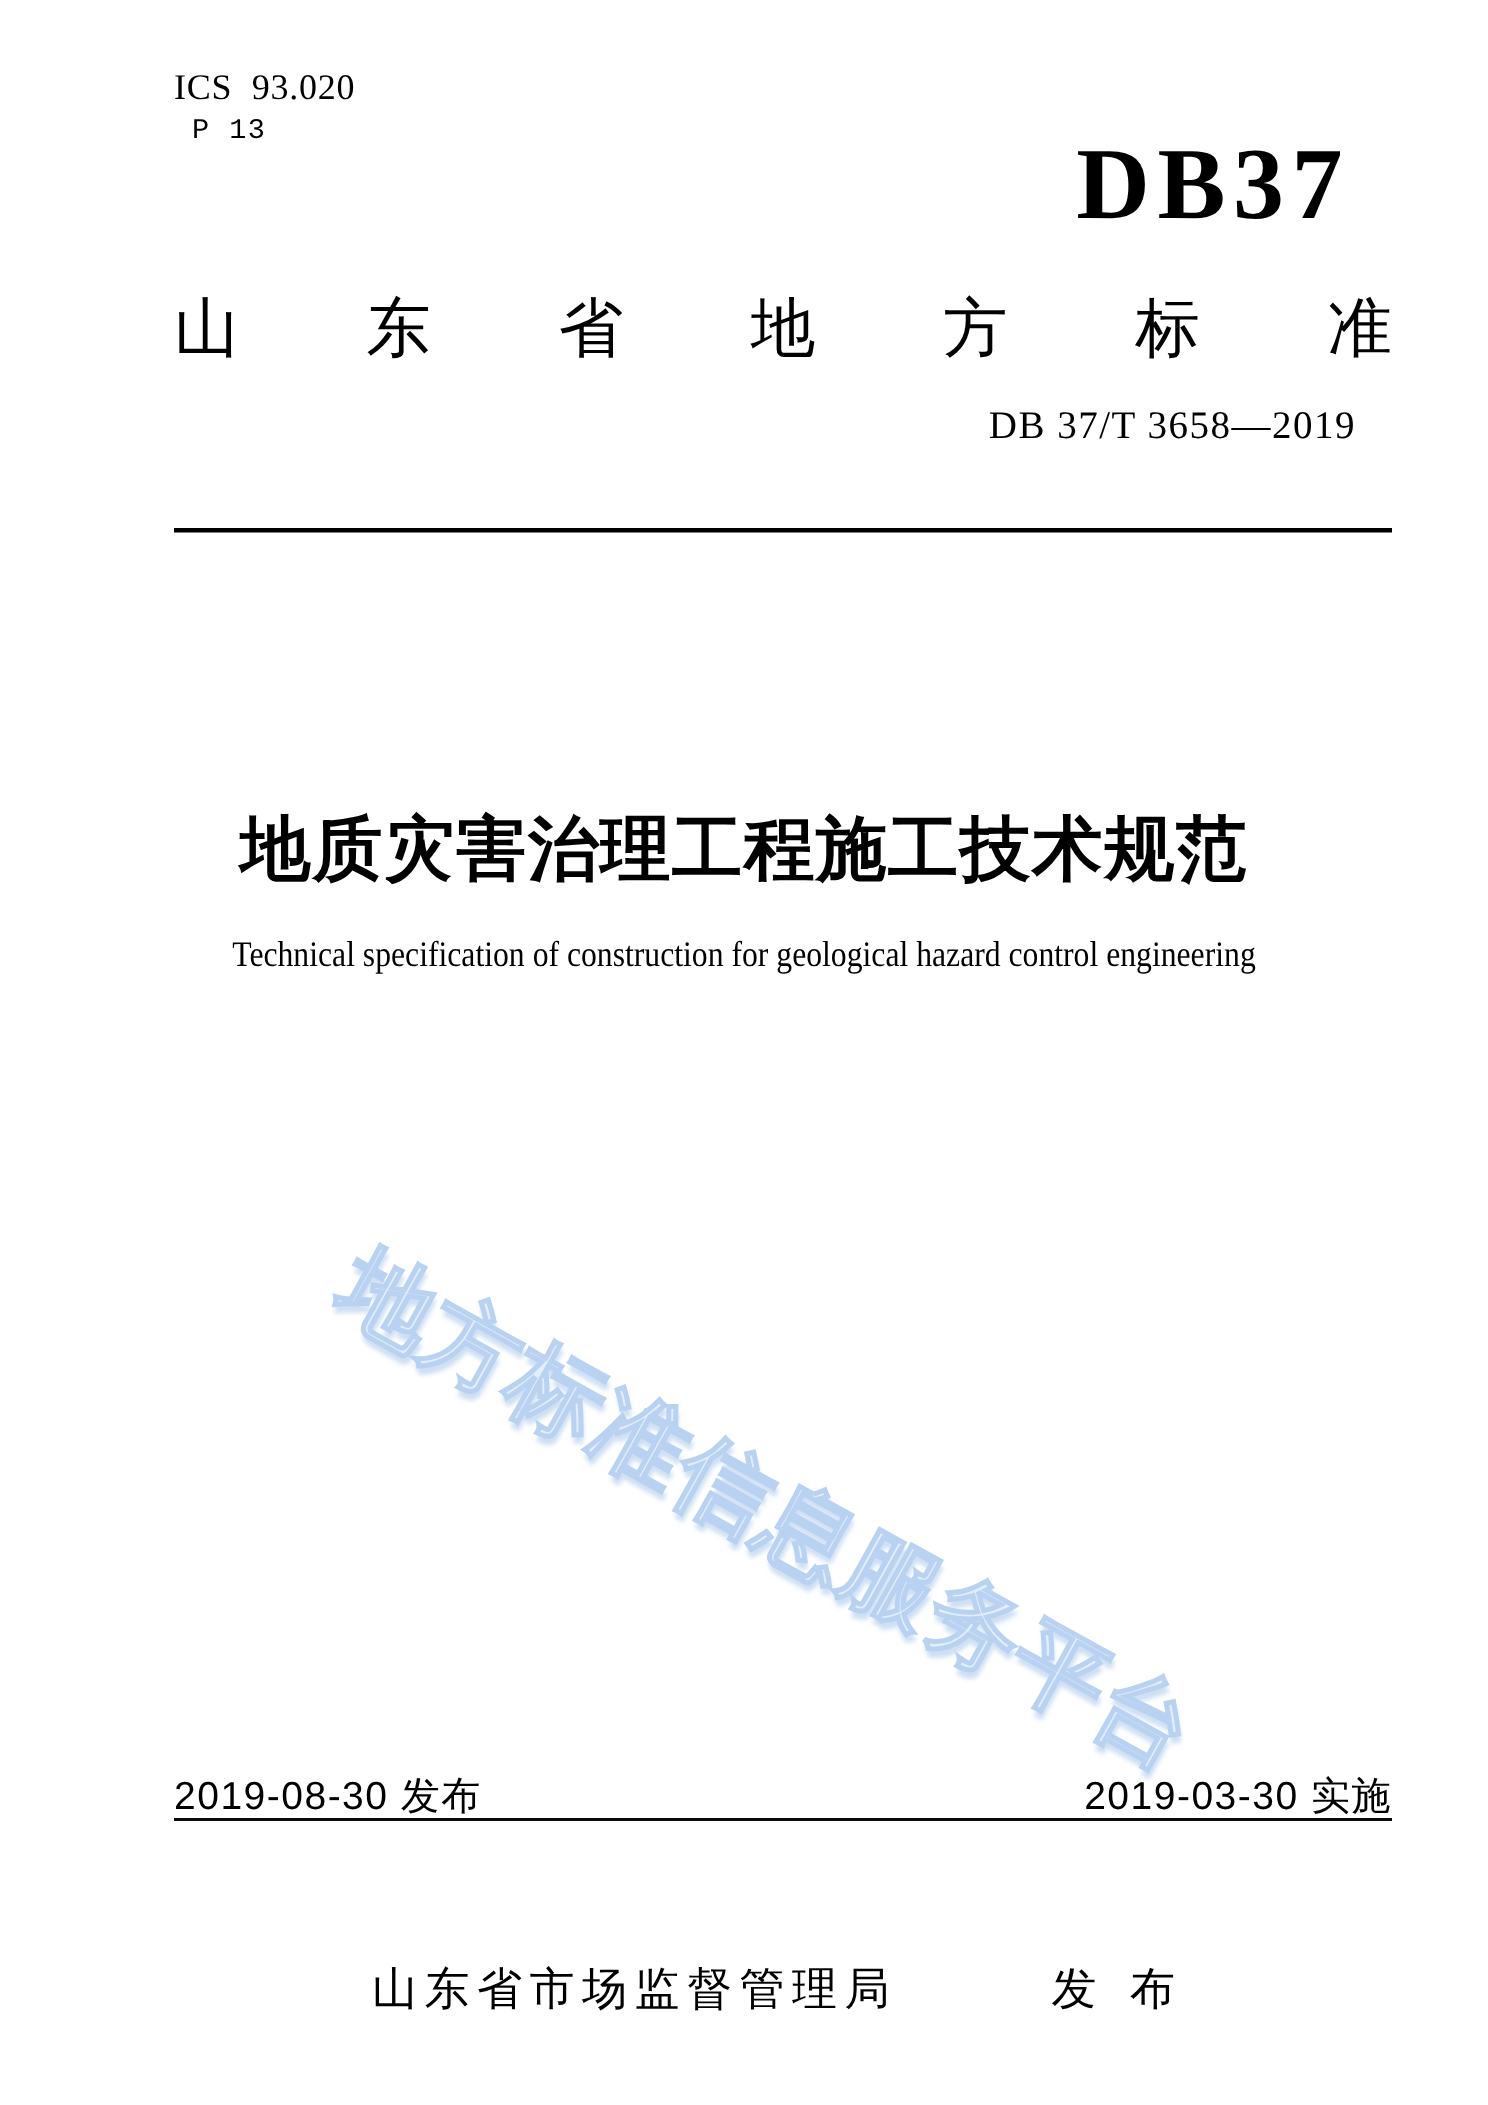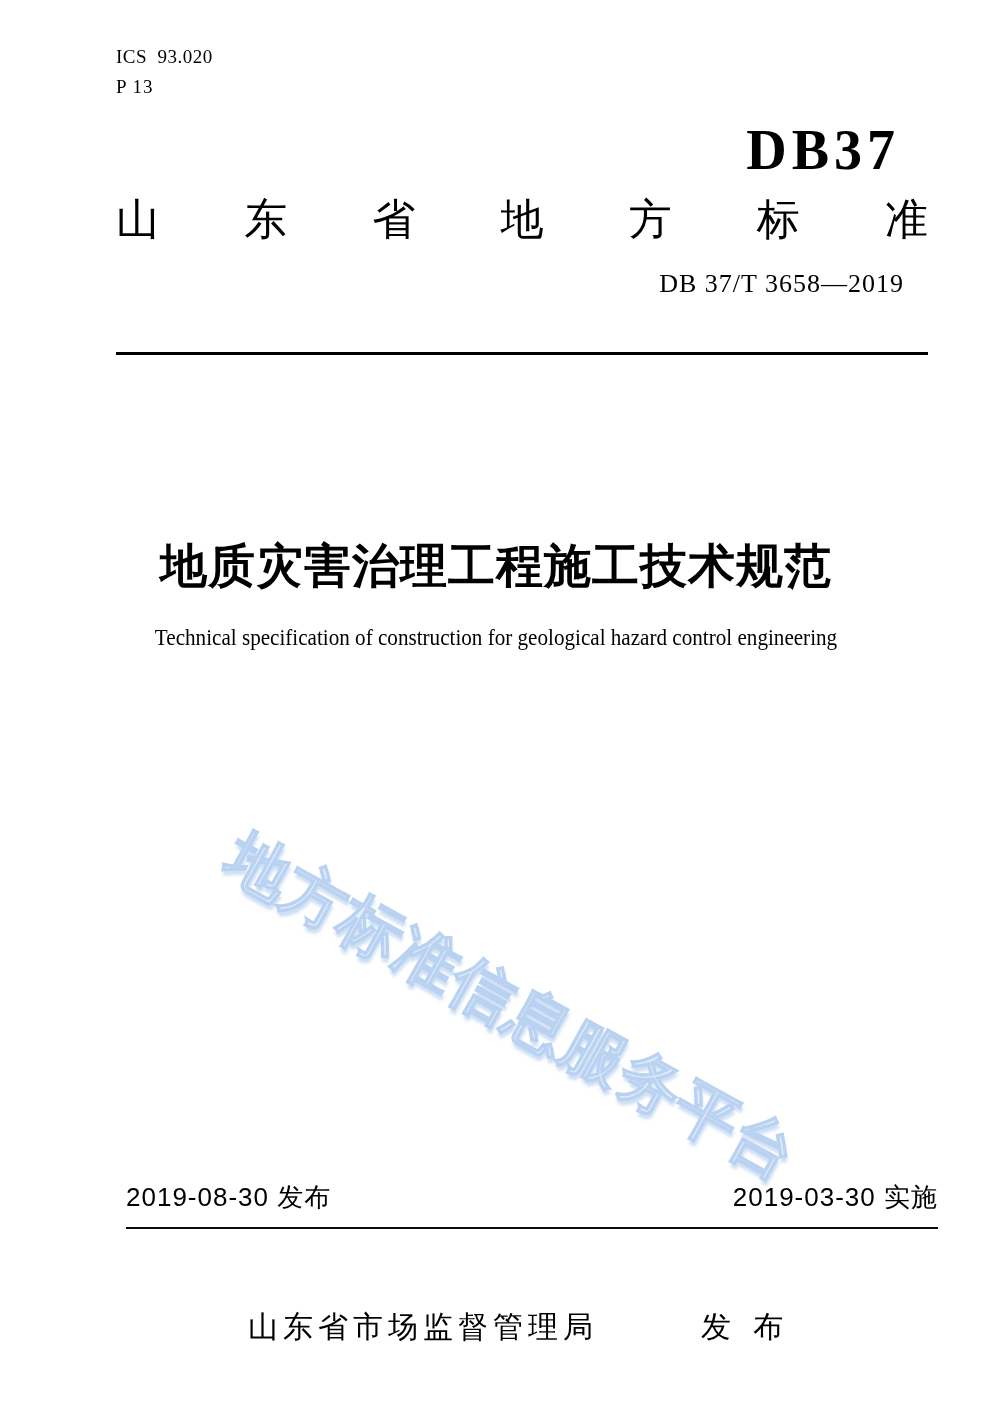--- a/index.html
+++ b/index.html
@@ -1,45 +1,45 @@
 <!DOCTYPE html>
 <html><head>
 <meta charset="utf-8">
 <style>
   html,body{margin:0;padding:0;background:#fff;}
   .page{
     position:relative;width:992px;height:1403px;background:#ffffff;color:#000;
     font-family:"Liberation Sans",sans-serif;overflow:hidden;
   }
   
-  .ics{position:absolute;left:116px;top:46px;font-size:19px;font-family:"Liberation Serif",serif;white-space:pre;letter-spacing:.5px;}
-  .pclass{position:absolute;left:116px;top:76px;font-size:19px;font-family:Liberation Serif, serif;letter-spacing:1px;}
+  .ics{position:absolute;left:116px;top:46px;font-size:24px;font-family:"Liberation Serif",serif;white-space:pre;letter-spacing:.5px;}
+  .pclass{position:absolute;left:128px;top:76px;font-size:19px;font-family:Liberation Mono, monospace;letter-spacing:1px;}
   
   .db37{position:absolute;right:92px;top:82px;font-family:"Liberation Serif",serif;font-weight:bold;
-        font-size:56px;line-height:80px;letter-spacing:5px;margin-top:28px;}
+        font-size:68px;line-height:80px;letter-spacing:5px;}
   
   .std-name{position:absolute;left:116px;width:812px;top:198px;display:flex;justify-content:space-between;
             font-size:43px;line-height:43px;font-weight:400;}
   
   .std-num{position:absolute;right:88px;top:269px;font-size:26px;font-family:"Liberation Serif",serif;letter-spacing:1px;margin-left:43px;}
   
   .rule-top{position:absolute;left:116px;width:812px;top:352px;height:3px;background:#000;}
   
   .title-cn{position:absolute;left:0;width:100%;top:538px;margin:0;text-align:center;
             font-size:47px;line-height:56px;font-weight:bold;letter-spacing:1px;}
   .title-en{position:absolute;left:0;width:100%;top:622px;text-align:center;
             font-family:"Liberation Serif",serif;font-size:24px;line-height:30px;transform:scaleX(.88);}
   
   .watermark{position:absolute;left:252px;top:814px;font-size:63px;font-weight:bold;letter-spacing:1px;
              white-space:nowrap;transform:rotate(29deg);transform-origin:0 0;
              color:#e3eefb;-webkit-text-stroke:1.4px #b9d2f1;
              text-shadow:3px 4px 3px rgba(166,197,233,.55);}
   
   .dates-row{position:absolute;left:116px;width:812px;top:1185px;display:flex;justify-content:space-between;
-             font-size:26px;line-height:24px;letter-spacing:1px;padding-bottom:18px;border-bottom:2.5px solid #0a0a0a;margin-left:10px;}
+             font-size:26px;line-height:24px;letter-spacing:1px;padding-bottom:3px;border-bottom:2.5px solid #0a0a0a;}
   
   .publisher-row{position:absolute;left:116px;width:812px;top:1278px;height:36px;font-size:30px;line-height:32px;margin-top:33px;}
   .publisher{position:absolute;left:132px;letter-spacing:5px;}
   .release{position:absolute;left:585px;word-spacing:14px;}
   
   .footer-logo{position:absolute;left:775px;top:1342px;width:215px;height:58px;}
   .star-wrap{position:absolute;left:8px;top:0;width:62px;height:56px;}
   .logo-dot{position:absolute;left:70px;top:13px;width:7px;height:7px;border-radius:50%;background:#b3b3b3;}
   .logo-cn{position:absolute;left:81px;top:8px;font-family:"Liberation Serif",serif;font-weight:bold;
            font-size:24px;letter-spacing:4px;color:#9b9b9b;white-space:nowrap;}

